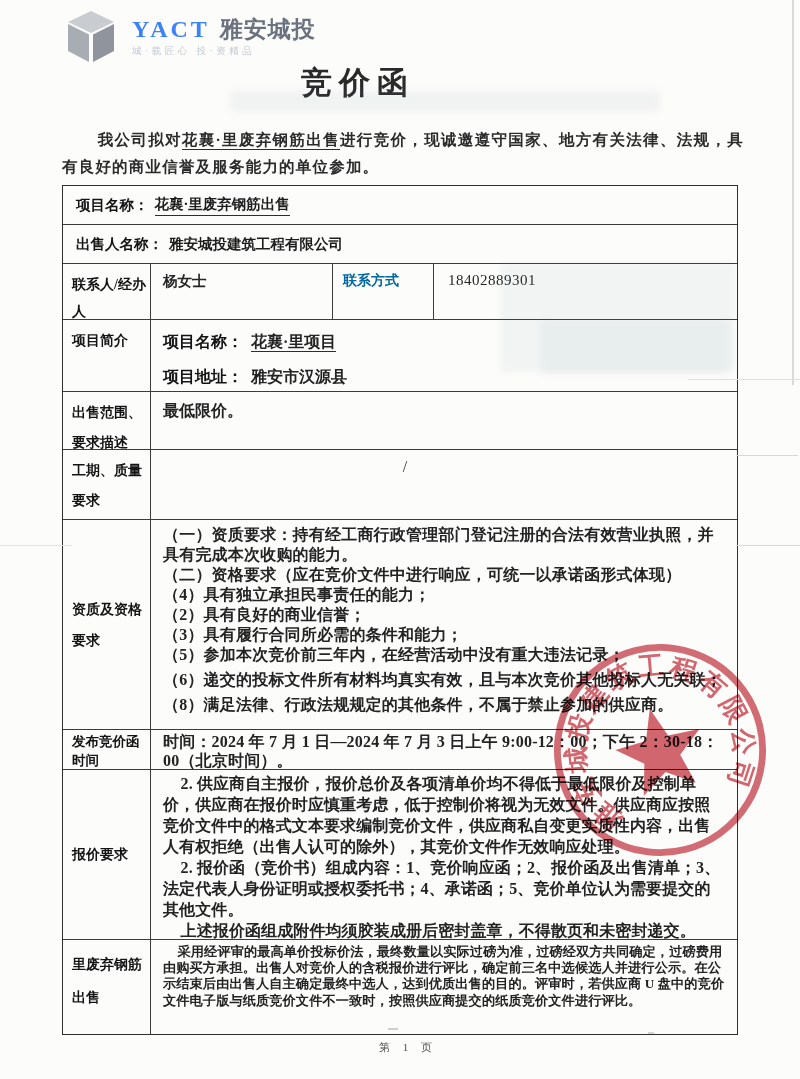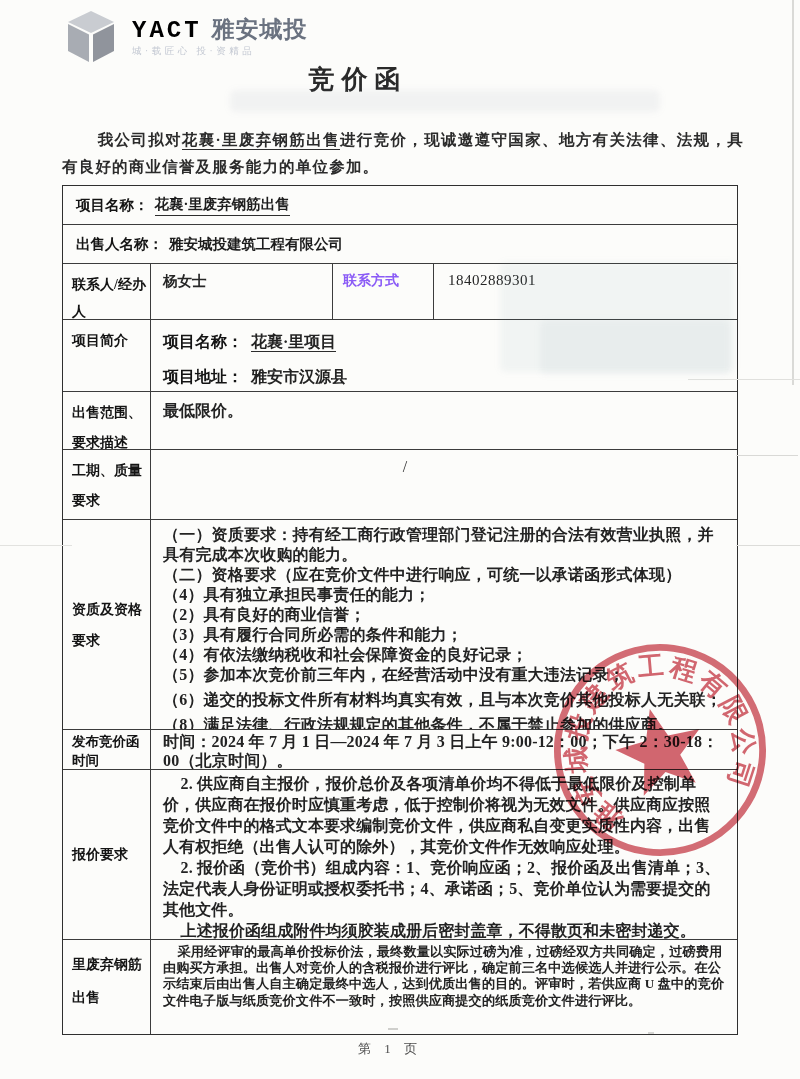--- a/index.html
+++ b/index.html
@@ -9,29 +9,29 @@
     font-family:"Liberation Serif","DejaVu Serif",serif;
     color:#262626;
   }
   .page{position:absolute;inset:0;}
 
   
   .logo{position:absolute;left:64px;top:8px;display:flex;align-items:flex-start;}
   .logo svg{display:block;}
   .logo-text{margin-left:14px;padding-top:6px;}
   .logo-line1{display:flex;align-items:baseline;gap:10px;}
-  .logo-acronym{font-size:24px;font-weight:700;letter-spacing:3px;color:#000000;
-    font-family:Liberation Mono, monospace;}
+  .logo-acronym{font-size:24px;font-weight:700;letter-spacing:3px;color:#3b82f6;
+    font-family:Liberation Serif, serif;}
   .logo-name{font-size:23px;font-weight:700;letter-spacing:1px;color:#6a7280;}
   .logo-tagline{margin-top:0;font-size:9.5px;letter-spacing:3.5px;color:#c3c8d2;
     filter:blur(.3px);}
 
   
   .doc-title{position:absolute;left:0;top:62px;width:716px;text-align:center;
-    font-size:26px;font-weight:700;letter-spacing:7px;color:#2a2a2a;}
+    font-size:31px;font-weight:700;letter-spacing:7px;color:#2a2a2a;}
 
   
   .intro{position:absolute;left:62px;top:110px;width:682px;
     font-size:15.5px;line-height:27px;letter-spacing:1.2px;
     text-align:justify;text-indent:2.3em;font-weight:600;color:#2b2b2b;}
 
   
   .btable{position:absolute;left:62px;top:185px;width:676px;
     border:1.6px solid #2f2f2f;box-sizing:border-box;background:transparent;}
   .brow{display:flex;border-top:1.4px solid #3c3c3c;box-sizing:border-box;}
@@ -55,21 +55,21 @@
   .r5{height:58px;}
   .r6{height:70px;}
   .r7{height:210px;}
   .r8{height:40px;}
   .r9{height:170px;}
   .r10{height:95px;}
 
   .c2{flex:0 0 182px;border-right:1.4px solid #3c3c3c;padding:8px 6px 0 12px;
     font-size:14.5px;font-weight:600;}
   .c3{flex:0 0 101px;border-right:1.4px solid #3c3c3c;padding:8px 4px 0 10px;
-    font-weight:700;font-size:14px;color:#8b5cf6;}
+    font-weight:700;font-size:14px;color:#0369a1;}
   .c4{flex:1 1 auto;padding:8px 6px 0 14px;font-size:15px;letter-spacing:.5px;}
   .r3 .lbl{line-height:27px;padding-top:7px;}
 
   .profile-line{line-height:35px;white-space:nowrap;}
   .profile-line .plabel{font-weight:700;color:#141414;margin-right:4px;}
   .profile-line .pvalue{font-weight:700;}
 
   .r5 .val{padding-top:9px;}
   .r6 .val{display:flex;justify-content:center;padding-right:90px;padding-top:8px;
     font-size:16px;font-weight:400;color:#333;}
@@ -81,22 +81,22 @@
   .r8 .lbl{line-height:19px;padding-top:2px;font-size:13.5px;}
   .r8 .val{padding-top:2px;line-height:19px;letter-spacing:.2px;}
   .r9 .lbl{display:flex;align-items:center;justify-content:flex-start;padding-top:0;line-height:18px;}
   .r9 .val{padding-top:3px;line-height:21px;letter-spacing:.1px;}
   .r9 .val p{margin:0;text-indent:1.1em;}
   .r10 .lbl{line-height:33px;padding-top:8px;}
   .r10 .val{padding-top:4px;font-size:13.2px;line-height:16.2px;letter-spacing:.1px;}
   .r10 .val p{margin:0;text-indent:1.1em;}
 
   
-  .footer{position:absolute;left:0;top:1040px;width:780px;text-align:center;
-    font-size:13px;letter-spacing:5px;color:#4f4f4f;}
+  .footer{position:absolute;left:18px;top:1040px;width:780px;text-align:center;
+    font-size:11px;letter-spacing:5px;color:#4f4f4f;}
 
   
   .seal{position:absolute;left:546px;top:636px;width:228px;height:228px;
     transform:rotate(-14deg);opacity:.88;mix-blend-mode:multiply;pointer-events:none;}
 
   
   .art{position:absolute;pointer-events:none;}
   .edge-v{left:792px;top:0;width:1.5px;height:385px;background:#dadad7;}
   .edge-h{left:688px;top:379px;width:112px;height:1.2px;background:#e0e0dd;}
   .dash-a{left:736px;top:455px;width:62px;height:1.2px;background:#d9d9d6;}
@@ -181,21 +181,20 @@
     </div>
 
     <div class="brow r7">
       <div class="cell lbl">资质及资格要求</div>
       <div class="cell val">
         <p class="q-item">（一）资质要求：持有经工商行政管理部门登记注册的合法有效营业执照，并具有完成本次收购的能力。</p>
         <p class="q-item">（二）资格要求（应在竞价文件中进行响应，可统一以承诺函形式体现）</p>
         <p class="q-item">（4）具有独立承担民事责任的能力；</p>
         <p class="q-item">（2）具有良好的商业信誉；</p>
         <p class="q-item">（3）具有履行合同所必需的条件和能力；</p>
-        <p class="q-item">（4）有依法缴纳税收和社会保障资金的良好记录；</p>
         <p class="q-item">（5）参加本次竞价前三年内，在经营活动中没有重大违法记录；</p>
         <p class="q-item q-gap1">（6）递交的投标文件所有材料均真实有效，且与本次竞价其他投标人无关联；</p>
         <p class="q-item q-gap2">（8）满足法律、行政法规规定的其他条件，不属于禁止参加的供应商。</p>
       </div>
     </div>
 
     <div class="brow r8">
       <div class="cell lbl">发布竞价函时间</div>
       <div class="cell val">时间：2024 年 7 月 1 日—2024 年 7 月 3 日上午 9:00-12：00；下午 2：30-18：00（北京时间）。</div>
     </div>

